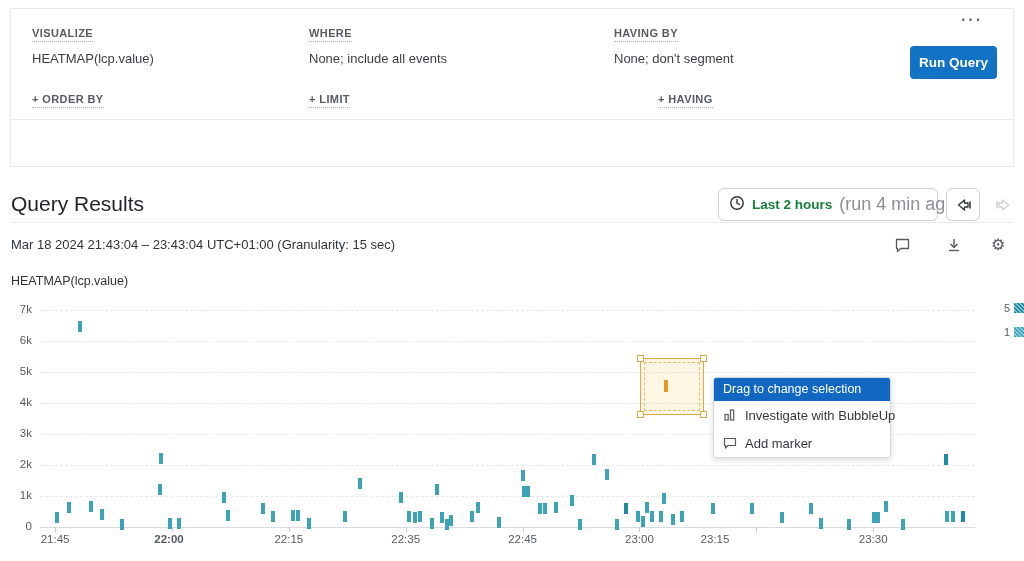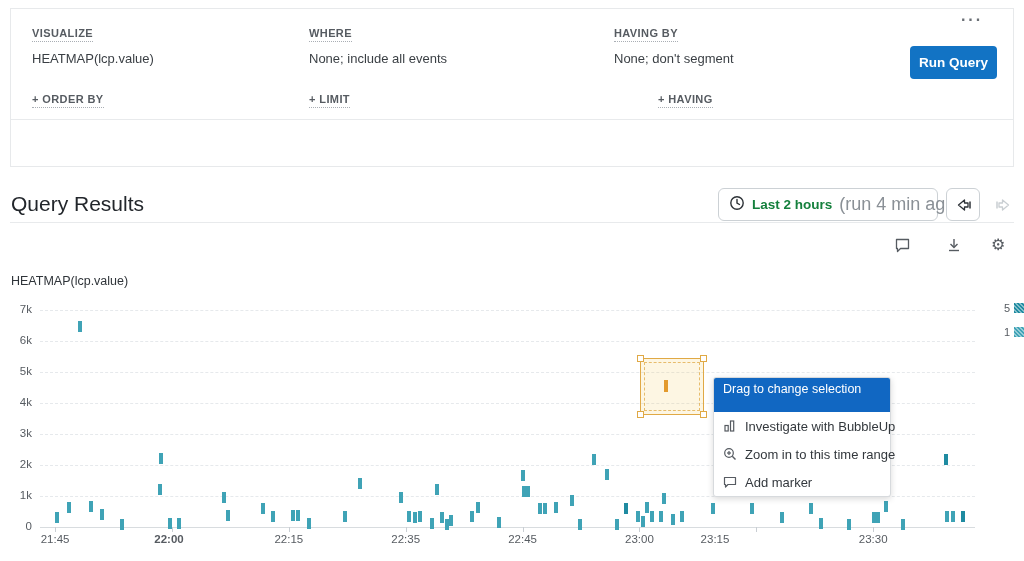--- a/index.html
+++ b/index.html
@@ -65,21 +65,21 @@
   #heatmap-legend { position:absolute; left:998px; top:301px; width:26px; }
   .legend-row { display:flex; align-items:center; justify-content:flex-end; gap:4px; height:13px; margin-bottom:11px; }
   .legend-num { font-size:11px; color:#565b61; }
   .legend-swatch { width:10px; height:10px;
     background-image:linear-gradient(45deg, rgba(255,255,255,.45) 25%, transparent 25%, transparent 50%, rgba(255,255,255,.45) 50%, rgba(255,255,255,.45) 75%, transparent 75%);
     background-size:4px 4px; }
 
   
   #context-menu { position:absolute; left:713px; top:377px; width:178px; background:#fff;
     border:1px solid #d7dadd; border-radius:3px; box-shadow:0 2px 6px rgba(0,0,0,.15); z-index:20; }
-  #context-menu-header { height:34px; line-height:23px; padding:0 9px; color:#fff; font-size:12.5px;
+  #context-menu-header { height:23px; line-height:23px; padding:0 9px; color:#fff; font-size:12.5px;
     border-radius:2px 2px 0 0; white-space:nowrap; }
   .menu-item { display:flex; align-items:center; gap:8px; height:28px; padding:0 9px;
     font-size:13px; color:#33383d; cursor:pointer; white-space:nowrap; }
   .icon-svg { flex:0 0 auto; }
 </style>
 </head>
 <body>
 
 <div id="app">
 
@@ -133,20 +133,21 @@
     </svg>
   </div>
   <div id="history-fwd-btn">
     <svg width="19" height="18" viewBox="0 0 19 18">
       <path d="M8.5 4 L14.5 9 L8.5 14 L8.5 11 L5 11 L5 7 L8.5 7 Z" fill="none" stroke="#c9ced2" stroke-width="1.3" stroke-linejoin="round"></path>
       <line x1="3" y1="5.5" x2="3" y2="12.5" stroke="#c9ced2" stroke-width="1.5"></line>
     </svg>
   </div>
 
   <div id="results-divider"></div>
+  <div id="time-span-text">Mar 18 2024 21:43:04 – 23:43:04 UTC+01:00 (Granularity: 15 sec)</div>
 
   <button class="result-action" id="comment-btn">
     <svg width="17" height="16" viewBox="0 0 17 16">
       <path d="M2.5 2.5 h12 v9 h-8 l-3 3 v-3 h-1 z" fill="none" stroke="#565b61" stroke-width="1.3" stroke-linejoin="round"></path>
     </svg>
   </button>
   <button class="result-action" id="download-btn">
     <svg width="16" height="16" viewBox="0 0 16 16">
       <line x1="8" y1="2" x2="8" y2="10" stroke="#565b61" stroke-width="1.4"></line>
       <polyline points="4.5,7 8,10.5 11.5,7" fill="none" stroke="#565b61" stroke-width="1.4"></polyline>
@@ -280,28 +281,19 @@
     <div id="context-menu-header" style="background: rgb(17, 103, 194);">Drag to change selection</div>
     <div class="menu-item">
       <svg class="icon-svg" width="14" height="14" viewBox="0 0 14 14">
         <rect x="2" y="6.5" width="3.2" height="5.5" fill="none" stroke="#565b61" stroke-width="1.2"></rect>
         <rect x="7.5" y="2" width="3.2" height="10" fill="none" stroke="#565b61" stroke-width="1.2"></rect>
       </svg>
       <span>Investigate with BubbleUp</span>
     </div>
     <div class="menu-item">
       <svg class="icon-svg" width="14" height="14" viewBox="0 0 14 14">
-        <circle cx="6" cy="6" r="4.3" fill="none" stroke="#565b61" stroke-width="1.2"></circle>
-        <line x1="4" y1="6" x2="8" y2="6" stroke="#565b61" stroke-width="1.2"></line>
-        <line x1="6" y1="4" x2="6" y2="8" stroke="#565b61" stroke-width="1.2"></line>
-        <line x1="9.3" y1="9.3" x2="12.5" y2="12.5" stroke="#565b61" stroke-width="1.4"></line>
-      </svg>
-      <span>Zoom in to this time range</span>
-    </div>
-    <div class="menu-item">
-      <svg class="icon-svg" width="14" height="14" viewBox="0 0 14 14">
         <path d="M1.5 2.5 h11 v7 h-7.5 l-2.5 2.5 v-2.5 h-1 z" fill="none" stroke="#565b61" stroke-width="1.2" stroke-linejoin="round"></path>
       </svg>
       <span>Add marker</span>
     </div>
   </div>
 
 </div>
 
 </body></html>

